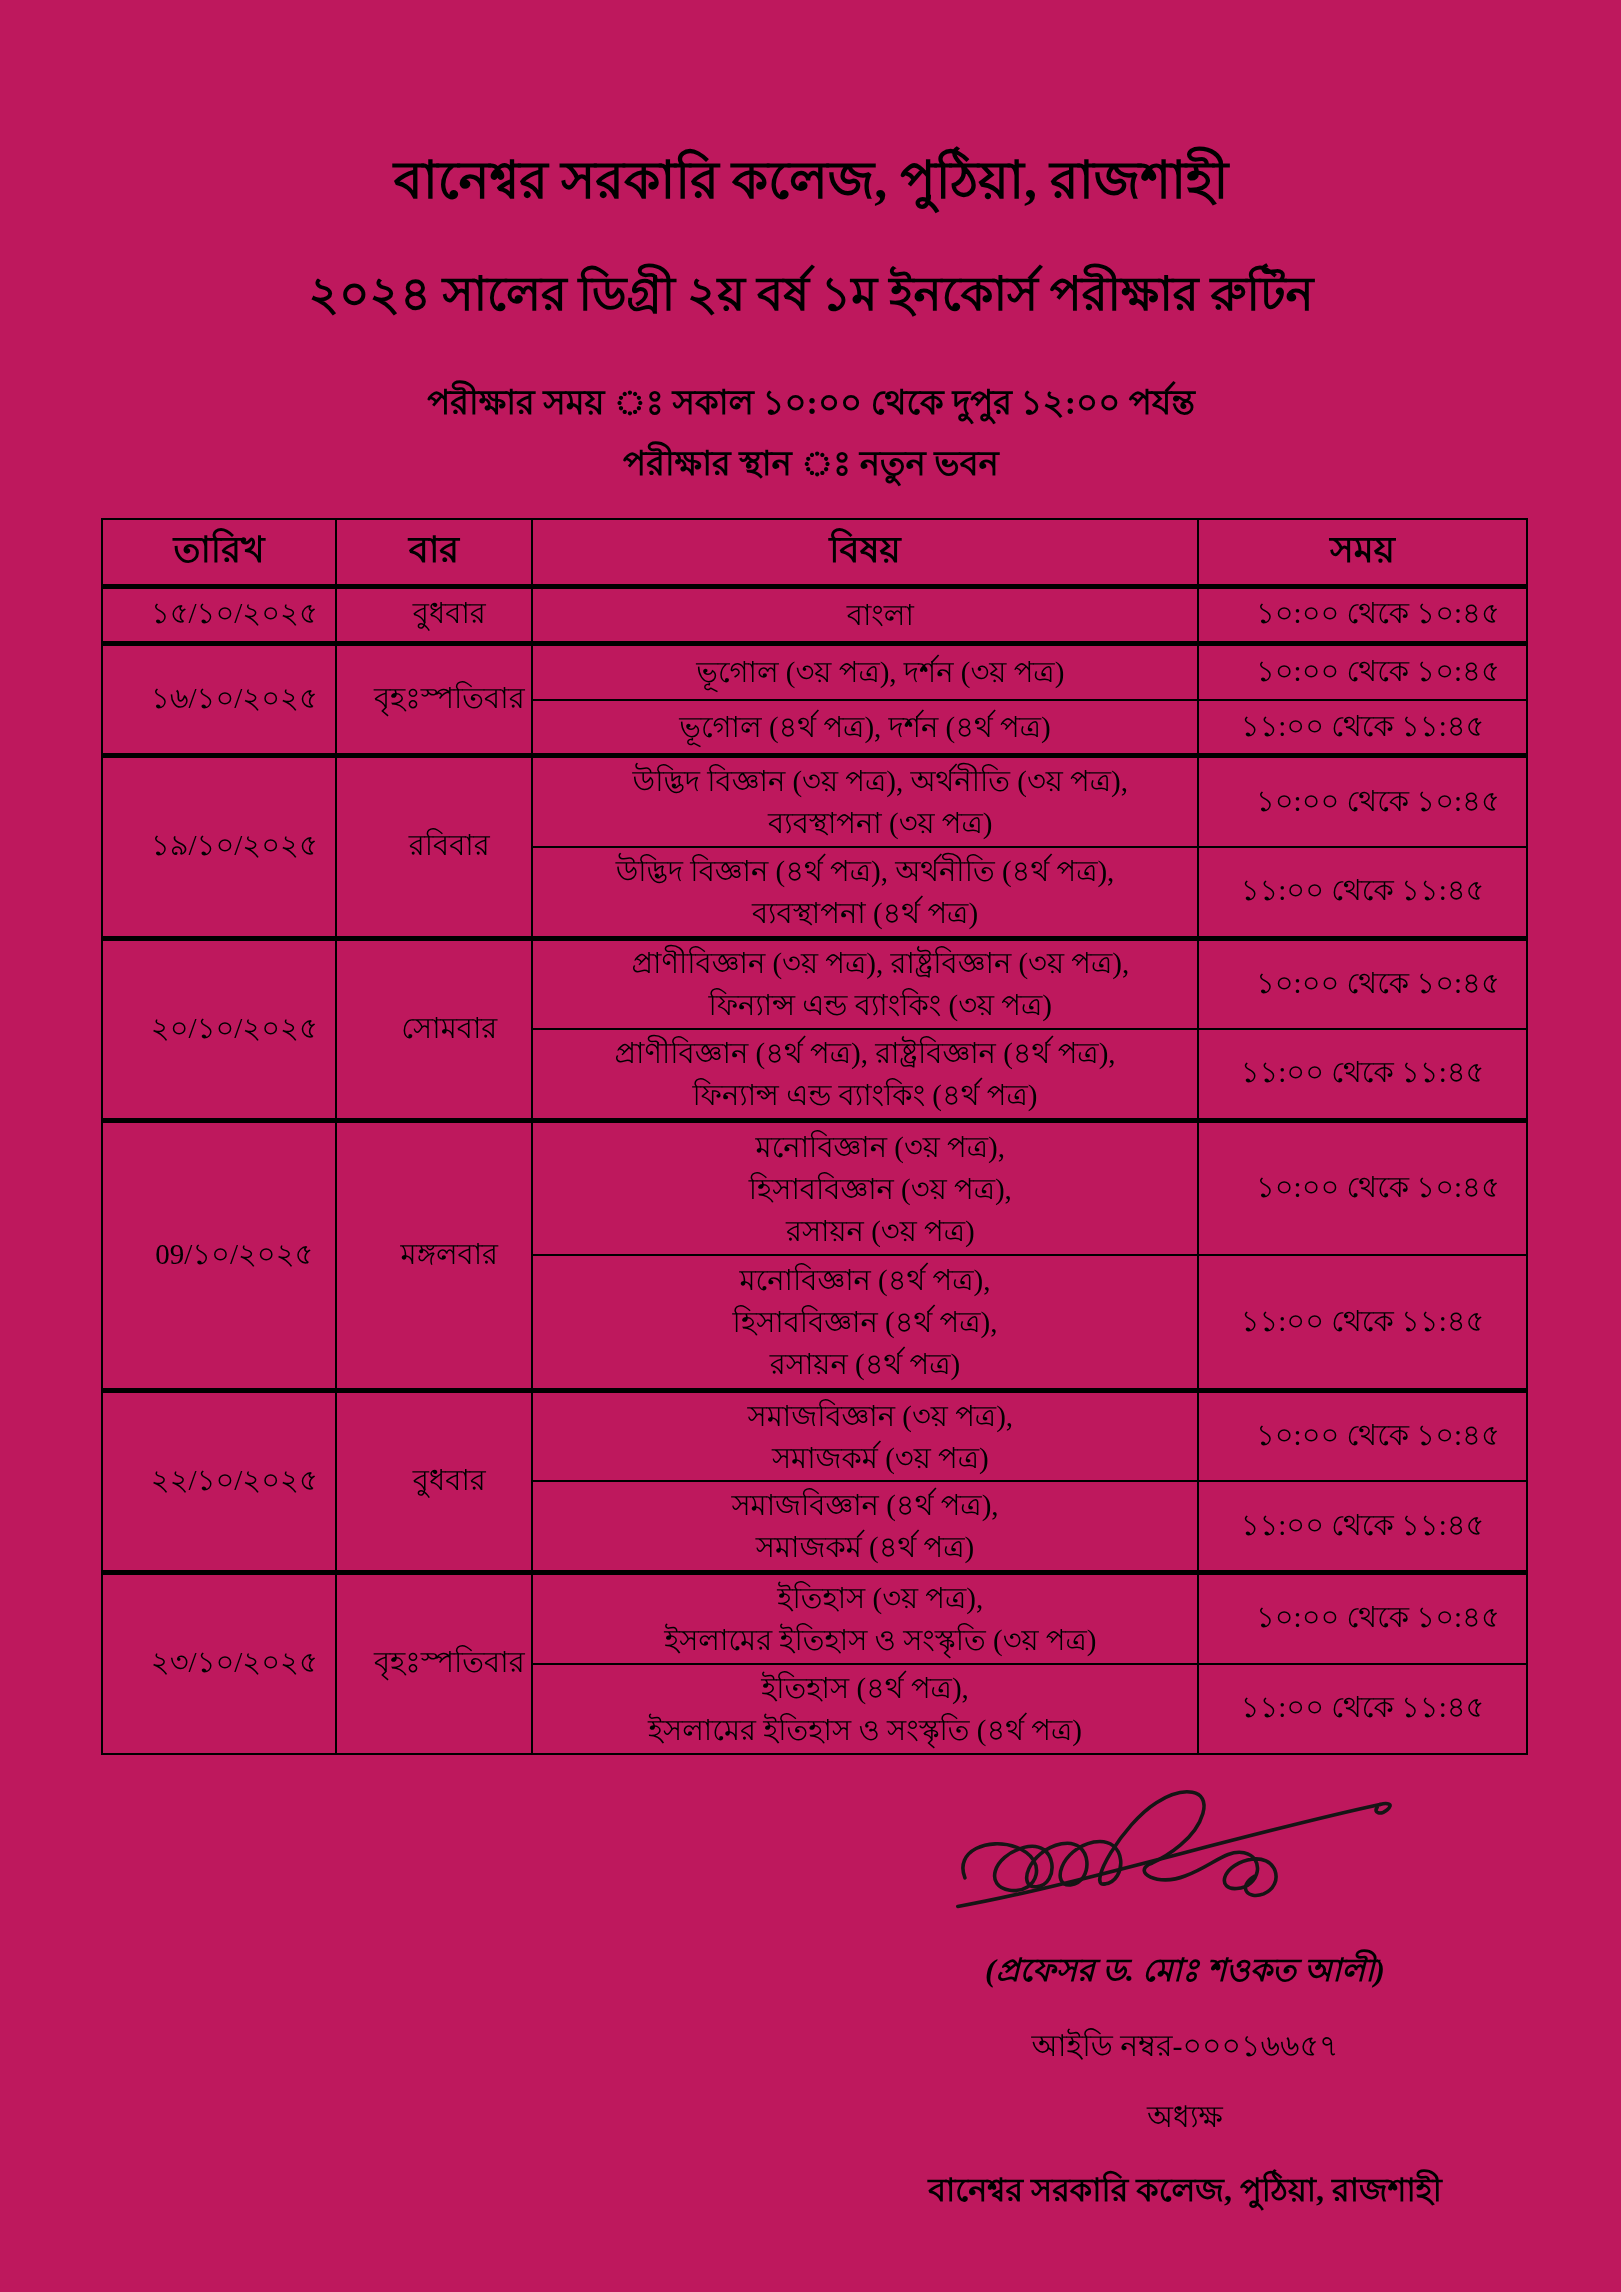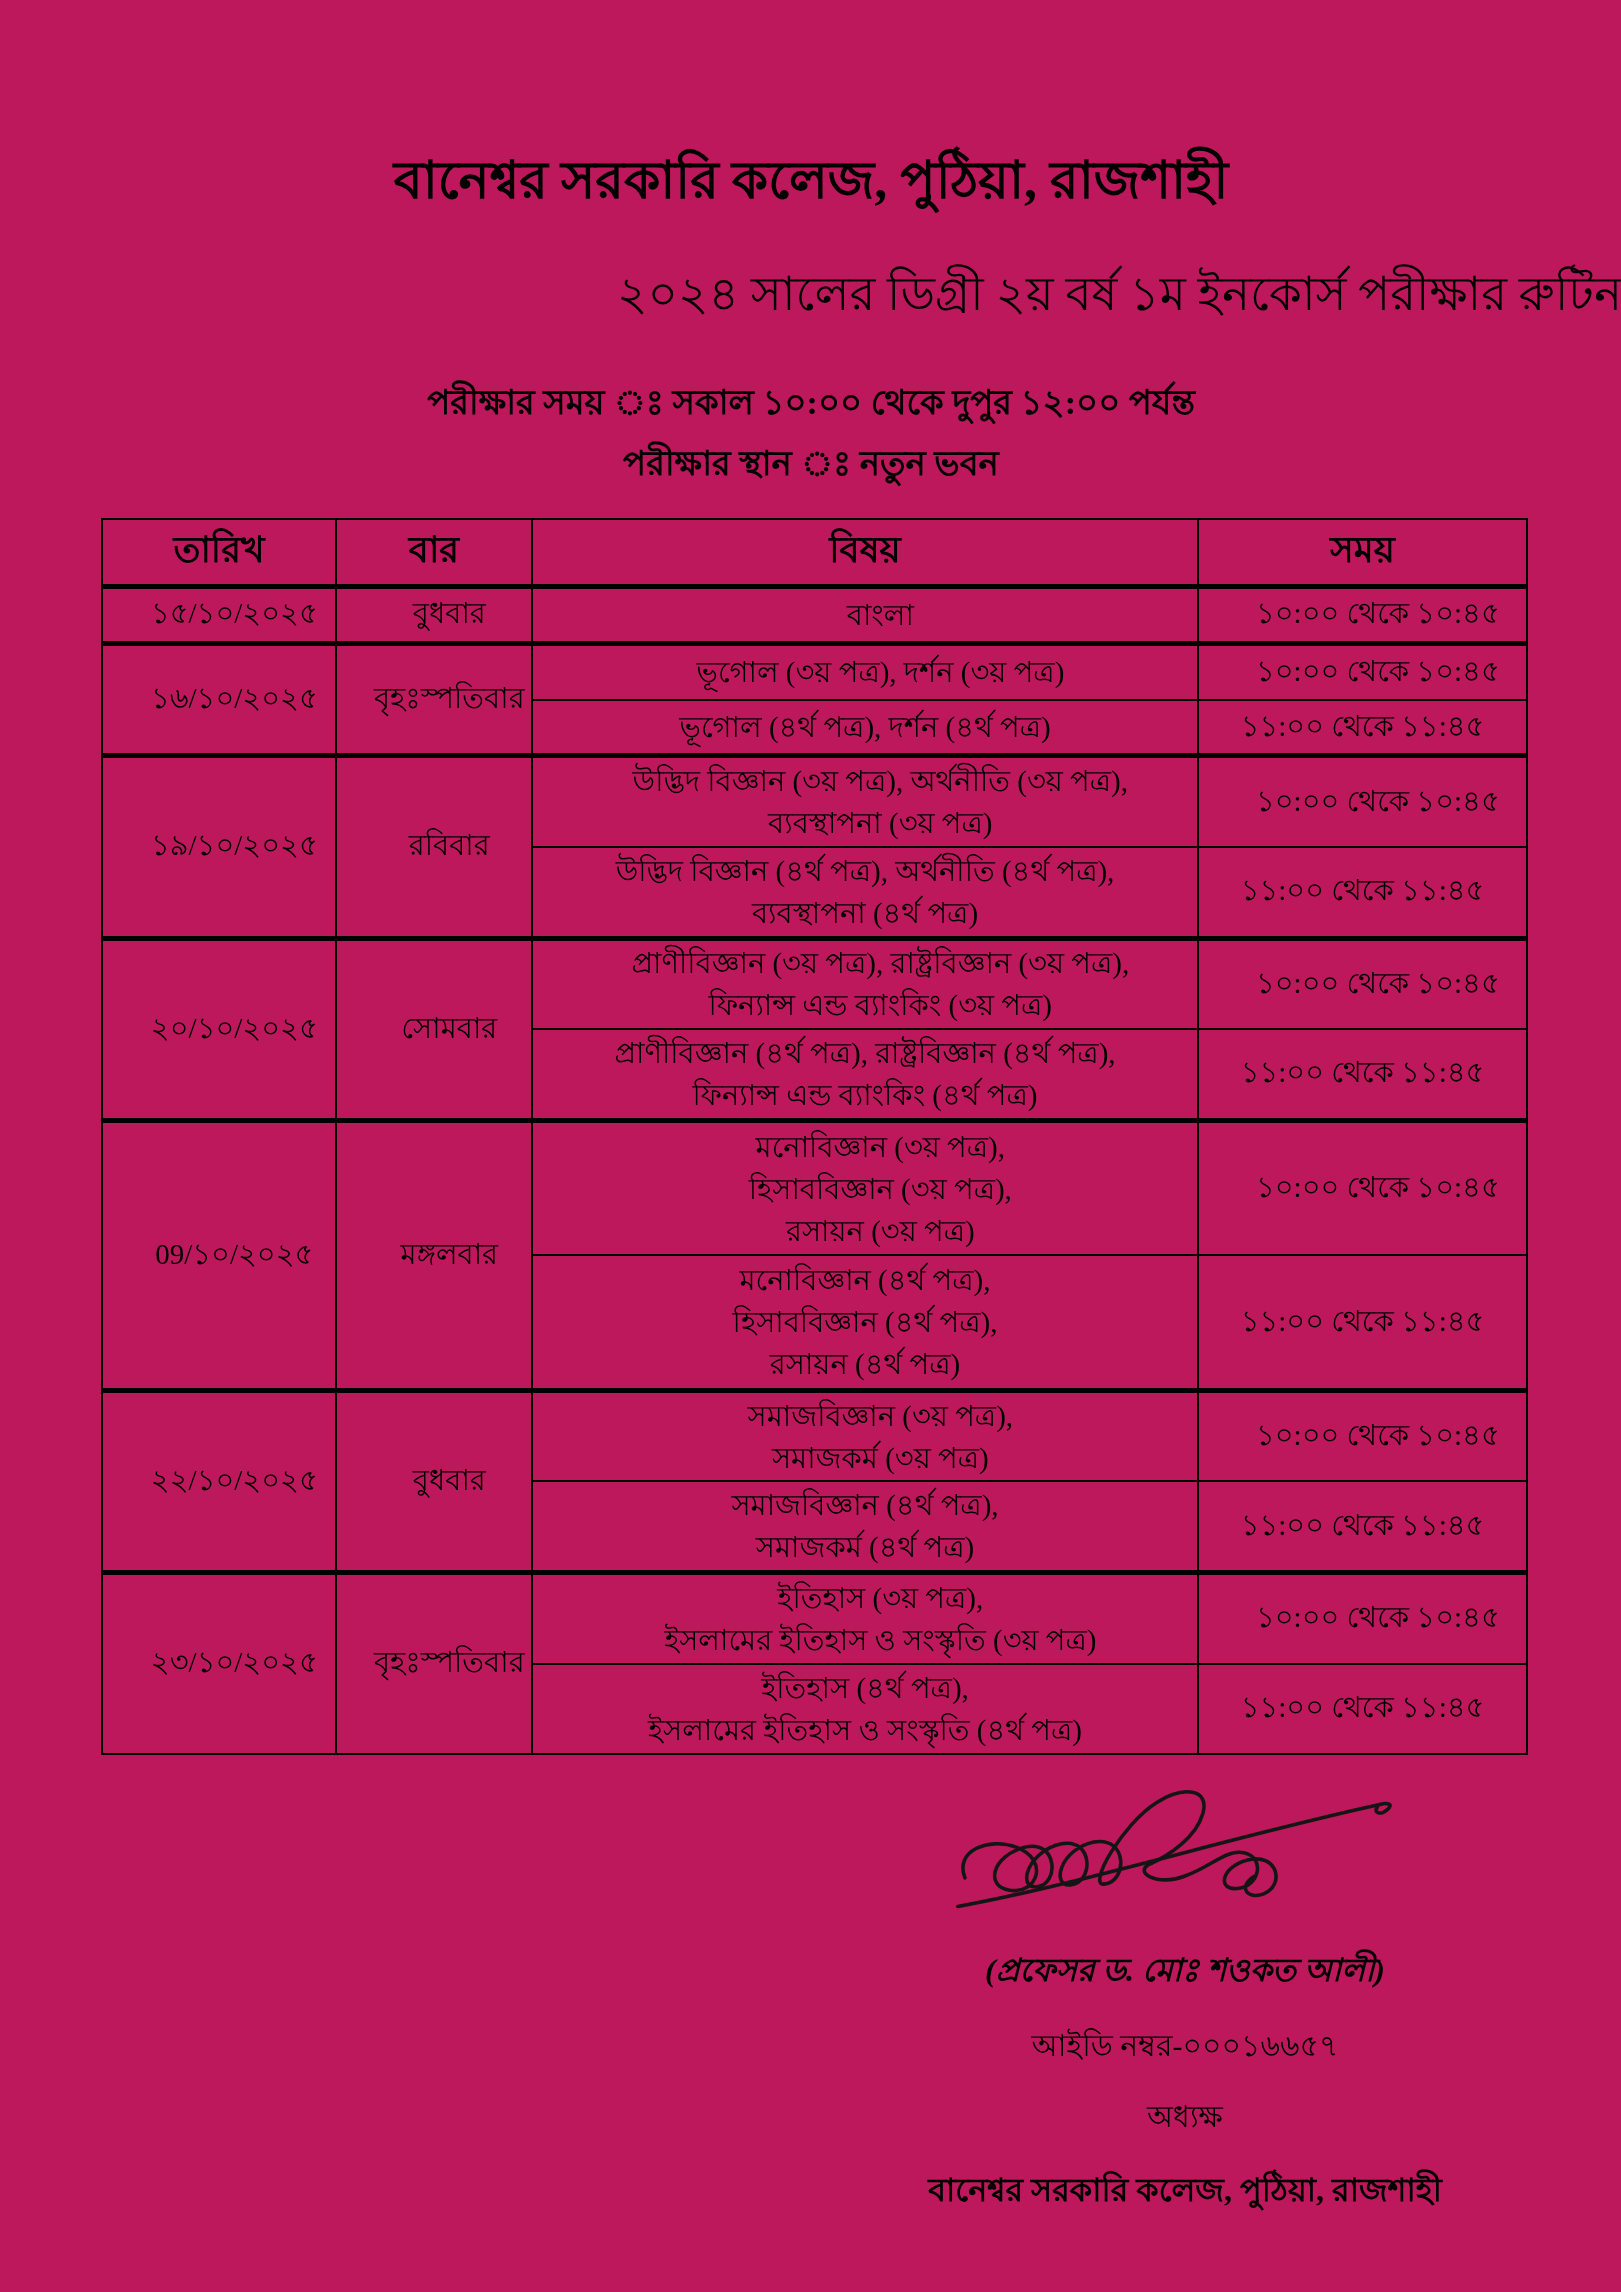--- a/index.html
+++ b/index.html
@@ -6,21 +6,21 @@
   .page {
     position:relative;
     width:1622px; height:2293px;
     background:#be185d;
     color:#000000;
     font-family:"Liberation Serif","DejaVu Serif",serif;
     overflow:hidden;
   }
   .centered-line { position:absolute; left:0; width:100%; text-align:center; white-space:nowrap; }
   .title1 { top:140px; font-size:52px; font-weight:bold; }
-  .title2 { top:258px; font-size:47px; font-weight:normal;text-align:right; }
+  .title2 { top:258px; font-size:47px; font-weight:bold; }
   .sub1   { top:376px; font-size:34px; font-weight:bold; }
   .sub2   { top:437px; font-size:34px; font-weight:bold; }
 
   table.schedule {
     position:absolute; left:101px; top:518px;
     width:1425px;
     border-collapse:collapse;
     table-layout:fixed;
   }
   table.schedule th, table.schedule td {

